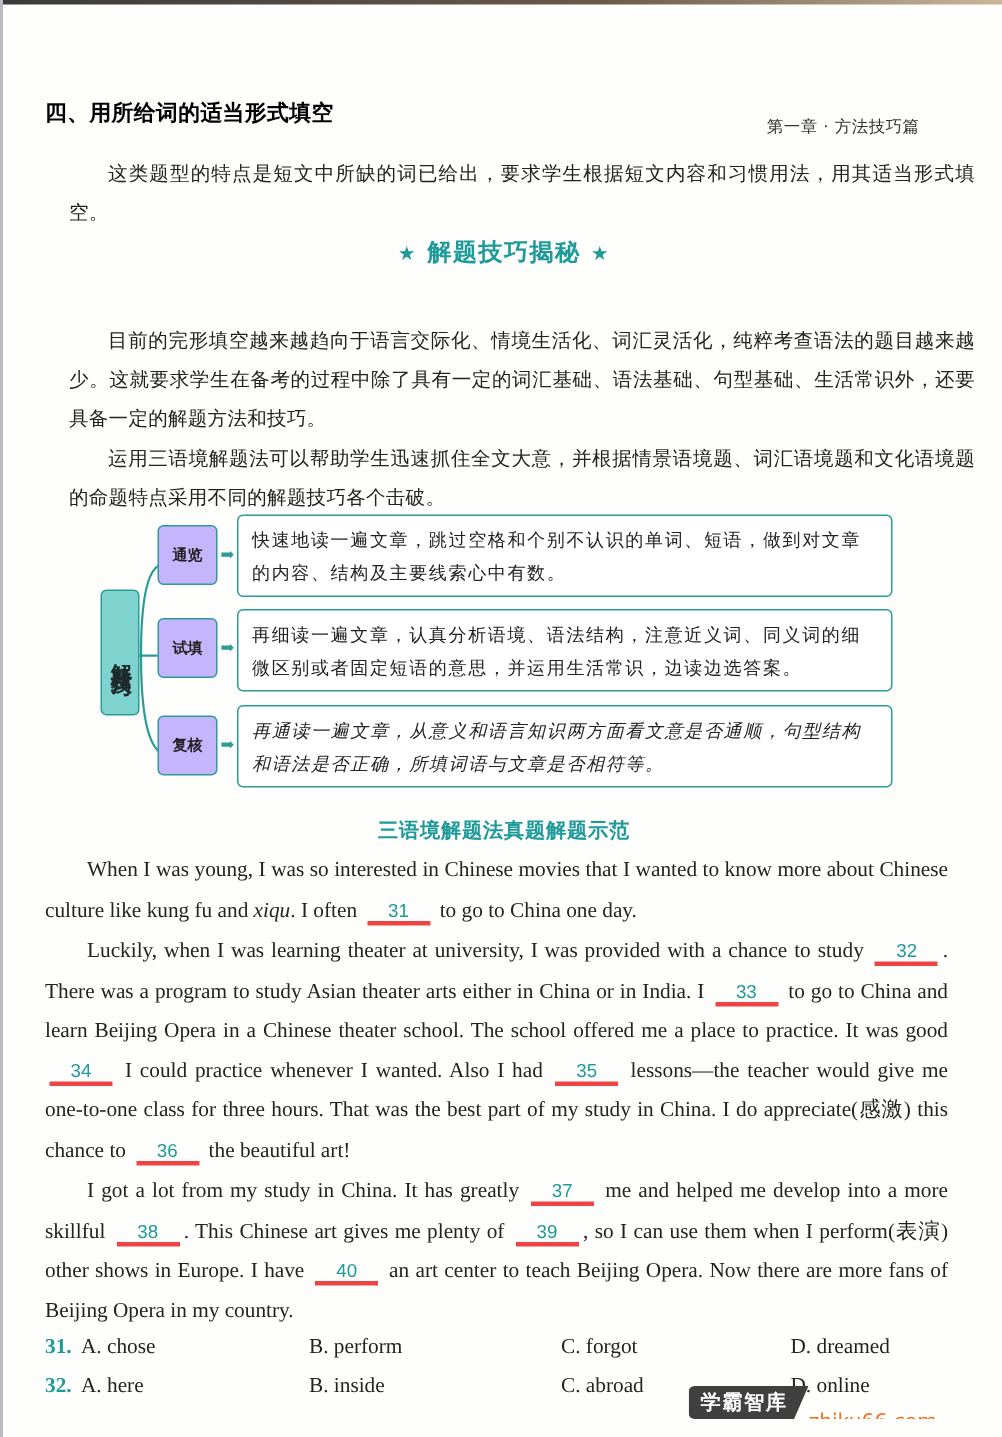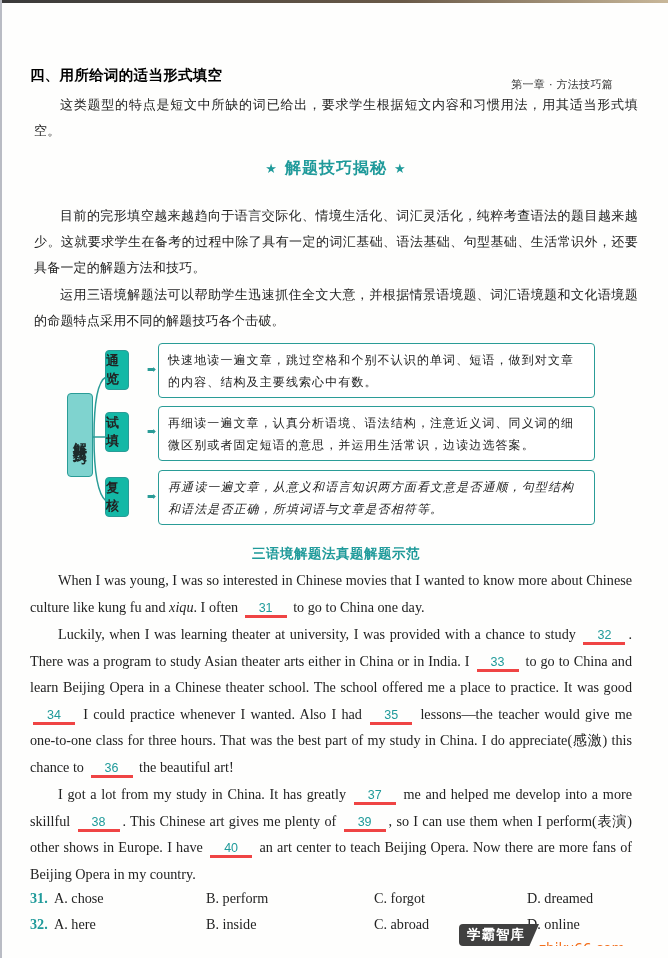--- a/index.html
+++ b/index.html
@@ -50,21 +50,21 @@
     .cn-para {
       position: absolute;
       left: 28px;
       width: 604px;
       font-family: "DejaVu Serif", serif;
       font-size: 13px;
       line-height: 26px;
       color: #222;
       text-align: justify;
       text-indent: 26px;
-      margin: 4px;
+      margin: 16px;
       letter-spacing: 0.2px;
     }
     .center-heading {
       position: absolute;
       left: 0; width: 668px;
       top: 158px;
       text-align: center;
       font-family: "DejaVu Sans", sans-serif;
       font-size: 16px;
       font-weight: bold;
@@ -105,28 +105,28 @@
       justify-content: center;
     }
     .diag-connector {
       position: absolute;
       left: 30px; top: 10px;
       width: 40px; height: 168px;
     }
     .diag-step {
       position: absolute;
       left: 43px;
-      width: 24px; height: 40px;
+      width: 40px; height: 40px;
       border: 1.5px solid #2a9c97;
       border-radius: 4px;
-      background: #14b8a6;
+      background: #c4b5fd;
       box-sizing: border-box;
       font-family: "DejaVu Sans", sans-serif;
       font-weight: bold;
-      font-size: 13px;
+      font-size: 10px;
       color: #222;
       display: flex;
       align-items: center;
       justify-content: center;
     }
     .diag-arrow {
       position: absolute;
       left: 85px;
       width: 10px; height: 10px;
       color: #2a9c97;

